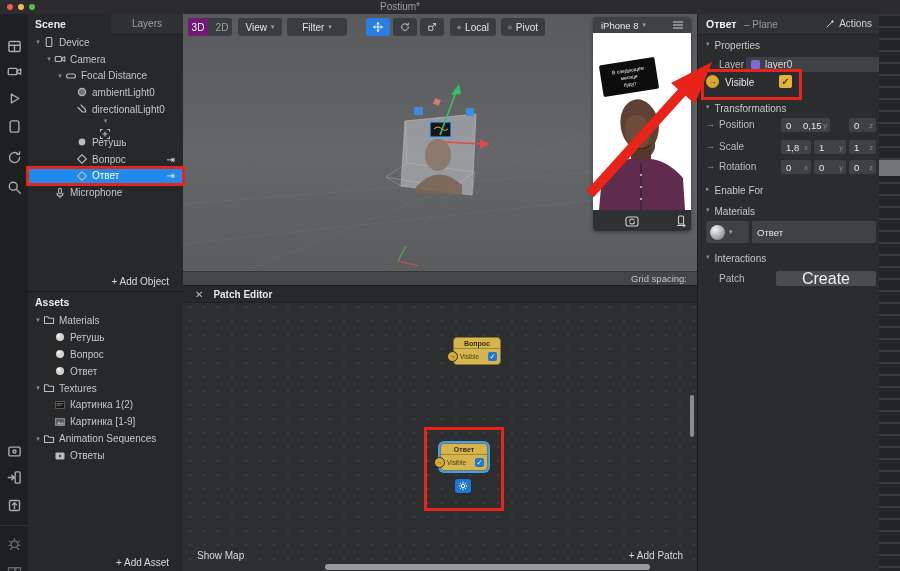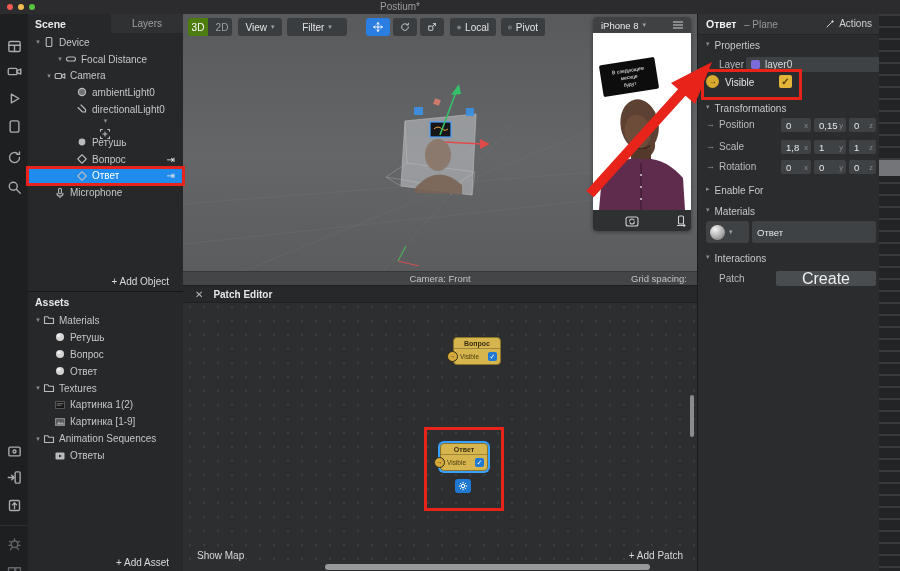--- a/index.html
+++ b/index.html
@@ -33,21 +33,21 @@
   .trow.redbox{outline:3px solid #e8231a;outline-offset:-1px;z-index:5;}
   .plink{margin-left:auto;margin-right:8px;font-size:10px;color:#e4e6e8;}
   .add-row{position:absolute;left:0;width:155px;height:17px;display:flex;align-items:center;justify-content:flex-end;
            padding-right:14px;box-sizing:border-box;font-size:10px;color:#d8dadc;}
   
   .viewport{left:183px;top:14px;width:514px;height:257px;background:linear-gradient(180deg,#585a5c,#646668 55%,#5a5c5e);overflow:hidden;}
   .vbtn{position:absolute;height:18px;background:#3a3d3f;border-radius:3px;color:#e2e4e6;font-size:10px;
         display:flex;align-items:center;justify-content:center;gap:4px;padding:0 7px;box-sizing:border-box;}
   .seg{padding:0;overflow:hidden;display:flex;}
   .seg span{width:22px;height:18px;display:flex;align-items:center;justify-content:center;}
-  .seg .on{background:#4d7c0f;color:#fff;}
+  .seg .on{background:#701a75;color:#fff;}
   .seg .off{color:#9fa1a3;}
   .chev{font-size:7px;color:#9fa1a3;}
   .statusbar{left:183px;top:271px;width:514px;height:14px;background:#434547;border-top:1px solid #353739;
              font-size:9.5px;color:#c2c4c6;}
   .statusbar .cam{position:absolute;left:0;width:514px;text-align:center;top:1px;}
   .statusbar .grid{position:absolute;right:10px;top:1px;}
   
   .simulator{left:593px;top:17px;width:98px;height:214px;border-radius:4px;overflow:hidden;z-index:8;
              box-shadow:0 1px 4px rgba(0,0,0,.4);}
   .sim-head{position:absolute;left:0;top:0;width:98px;height:16px;background:#3f4143;display:flex;align-items:center;}
@@ -202,39 +202,39 @@
         <span class="ind" style="display:inline-block;width:5px"></span>
         <span class="arr">▾</span>
         <span class="ticon">
           <svg width="12" height="12" viewBox="0 0 12 12" fill="none" stroke-width="1.1" stroke-linecap="round" stroke-linejoin="round" stroke="#b9bbbd">
             <rect x="3.2" y="1.5" width="5.6" height="9" rx="1"></rect>
           </svg>
         </span>
         <span class="tlabel">Device</span>
       </div>
       <div class="trow" style="height: 16.7px;">
+        <span class="ind" style="display:inline-block;width:16px"></span>
+        <span class="arr">▾</span>
+        <span class="ticon">
+          <svg width="12" height="12" viewBox="0 0 12 12" fill="none" stroke-width="1.1" stroke-linecap="round" stroke-linejoin="round" stroke="#b9bbbd">
+            <rect x="1.2" y="3.5" width="6.3" height="5" rx="1"></rect>
+            <path d="M7.5 5.5l3.3-1.7v4.4L7.5 6.5z"></path>
+          </svg>
+        </span>
+        <span class="tlabel">Camera</span>
+      </div>
+      <div class="trow" style="height: 16.7px;">
         <span class="ind" style="display:inline-block;width:27px"></span>
         <span class="arr">▾</span>
         <span class="ticon">
           <svg width="12" height="12" viewBox="0 0 12 12" fill="none" stroke-width="1.1" stroke-linecap="round" stroke-linejoin="round" stroke="#b9bbbd">
             <rect x="1.5" y="4" width="9" height="4" rx="2"></rect>
           </svg>
         </span>
         <span class="tlabel">Focal Distance</span>
-      </div>
-      <div class="trow" style="height: 16.7px;">
-        <span class="ind" style="display:inline-block;width:16px"></span>
-        <span class="arr">▾</span>
-        <span class="ticon">
-          <svg width="12" height="12" viewBox="0 0 12 12" fill="none" stroke-width="1.1" stroke-linecap="round" stroke-linejoin="round" stroke="#b9bbbd">
-            <rect x="1.2" y="3.5" width="6.3" height="5" rx="1"></rect>
-            <path d="M7.5 5.5l3.3-1.7v4.4L7.5 6.5z"></path>
-          </svg>
-        </span>
-        <span class="tlabel">Camera</span>
       </div>
       <div class="trow" style="height: 16.7px;">
         <span class="ind" style="display:inline-block;width:38px"></span>
         <span class="arr"></span>
         <span class="ticon">
           <svg width="12" height="12" viewBox="0 0 12 12" fill="none" stroke-width="1.1" stroke-linecap="round" stroke-linejoin="round" stroke="#b9bbbd">
             <circle cx="6" cy="6" r="3.6"></circle>
             <path d="M2.4 6h7.2M3.2 4h5.6M3.2 8h5.6"></path>
           </svg>
         </span>
@@ -491,21 +491,20 @@
   <div class="vbtn" style="left:318px;top:4px;width:44px;">
     <svg width="11" height="11" viewBox="0 0 12 12" fill="none" stroke="#d2d4d6" stroke-width="1.1">
       <rect x="1.5" y="1.5" width="9" height="9" rx="1.5"></rect>
         <path d="M4 4l4 4M8 4l-4 4"></path>
       </svg>
     <span>Pivot</span>
   </div>
 </div>
 
 <div class="abs statusbar">
-  <span class="cam">Camera: Front</span>
   <span class="grid">Grid spacing:</span>
 </div>
 
 <div class="abs simulator">
   <div class="sim-head">
     <span class="dev">iPhone 8</span>
     <span class="chev">▾</span>
     <svg width="12" height="10" viewBox="0 0 12 10" style="margin-left:auto;margin-right:7px;" stroke="#cfd1d3" stroke-width="1.2">
       <path d="M1 2h10M1 5h10M1 8h10"></path>
       </svg>
@@ -616,21 +615,21 @@
     <span>Transformations</span>
   </div>
 
   <div id="transform-rows">
       <div class="rowarrow" style="top:105px">→</div>
       <div class="ilabel" style="left:21px;top:105px">Position</div>
       <div class="ifield" style="left:83px;top:104px;width:30px;height:14px;">
         <span>0</span>
         <span class="axis">x</span>
       </div>
-      <div class="ifield" style="left:116px;top:104px;width:32px;height:14px;">
+      <div class="ifield" style="left:100px;top:104px;width:32px;height:14px;">
         <span>0,15</span>
         <span class="axis">y</span>
       </div>
       <div class="ifield" style="left:151px;top:104px;width:27px;height:14px;">
         <span>0</span>
         <span class="axis">z</span>
       </div>
       <div class="rowarrow" style="top:127px">→</div>
       <div class="ilabel" style="left:21px;top:127px">Scale</div>
       <div class="ifield" style="left:83px;top:126px;width:30px;height:14px;">

